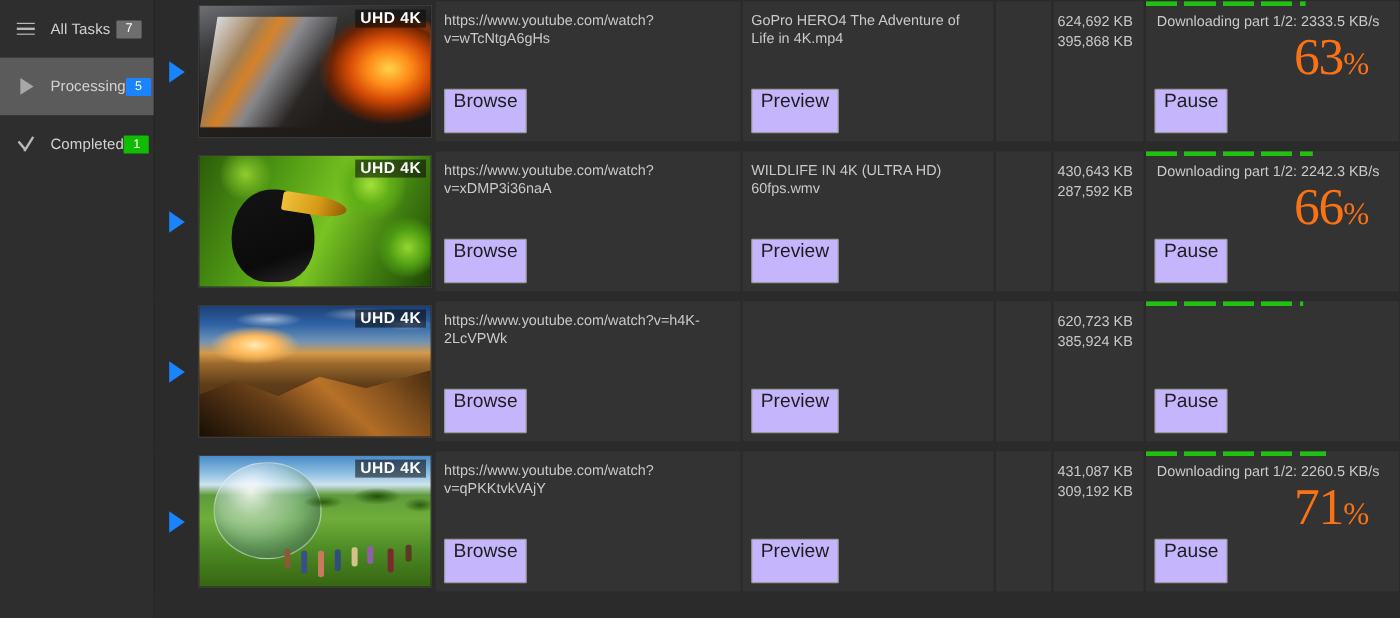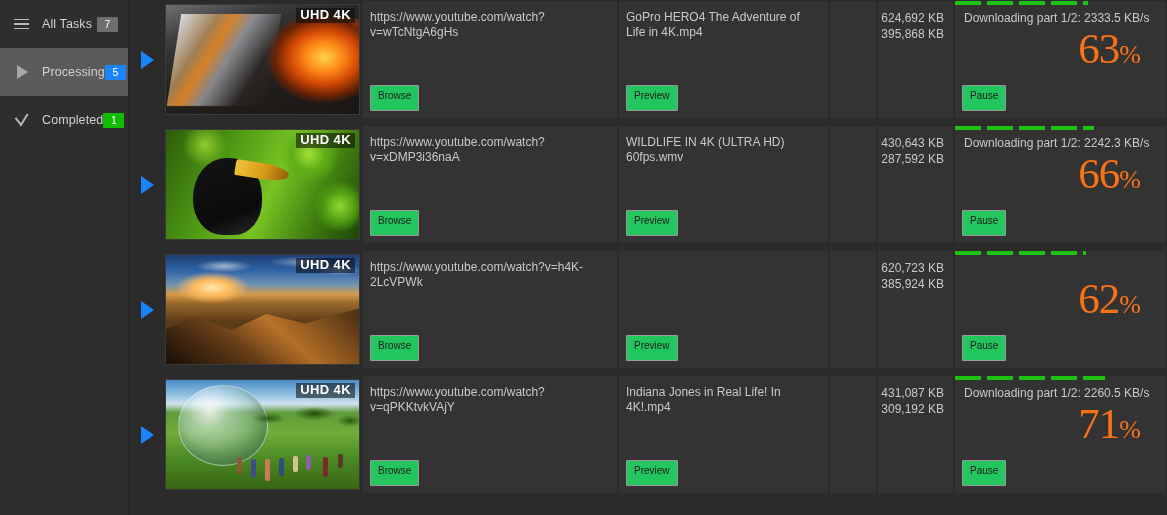--- a/index.html
+++ b/index.html
@@ -205,27 +205,27 @@
     font-size: 12px;
     line-height: 16px;
     color: #c9c9c9;
     white-space: nowrap;
   }
 
   .btn {
     position: absolute;
     left: 7px;
     bottom: 7px;
-    background: #22c55e;
+    background: #c4b5fd;
     color: #1d1d1d;
     border: 1px solid #9b9b9b;
     font-family: "Liberation Sans", sans-serif;
-    font-size: 10px;
+    font-size: 16px;
     line-height: 13px;
-    padding: 3px 7px 8px 7px;
+    padding: 3px 7px 19px 7px;
     cursor: pointer;
     border-radius: 1px;
   }
 
   
   .prog-bar {
     position: absolute;
     left: 0; right: 0; top: 0;
     height: 4px;
     background: #333333;
@@ -503,21 +503,20 @@
       <div class="cell cell-size">
         <div class="size-text">
           <div>620,723 KB</div>
           <div>385,924 KB</div>
         </div>
       </div>
       <div class="cell cell-prog">
         <div class="prog-bar">
           <div class="prog-fill" style="width: 62%;"></div>
         </div>
-        <div class="prog-pct"><span>62</span><span class="pct-sign">%</span></div>
         <button class="btn">Pause</button>
       </div>
     </div>
 
     <div class="task-row">
       <div class="arrow-cell">
         <span class="ico-play-blue"></span>
       </div>
       <div class="thumb-cell">
         <div class="thumb">
@@ -534,21 +533,20 @@
             </span>
           </div>
           <span class="uhd-badge">UHD 4K</span>
         </div>
       </div>
       <div class="cell cell-url">
         <div class="cell-text">https://www.youtube.com/watch?v=qPKKtvkVAjY</div>
         <button class="btn">Browse</button>
       </div>
       <div class="cell cell-title">
-        <div class="cell-text">Indiana Jones in Real Life! In 4K!.mp4</div>
         <button class="btn">Preview</button>
       </div>
       <div class="cell cell-blank"></div>
       <div class="cell cell-size">
         <div class="size-text">
           <div>431,087 KB</div>
           <div>309,192 KB</div>
         </div>
       </div>
       <div class="cell cell-prog">

